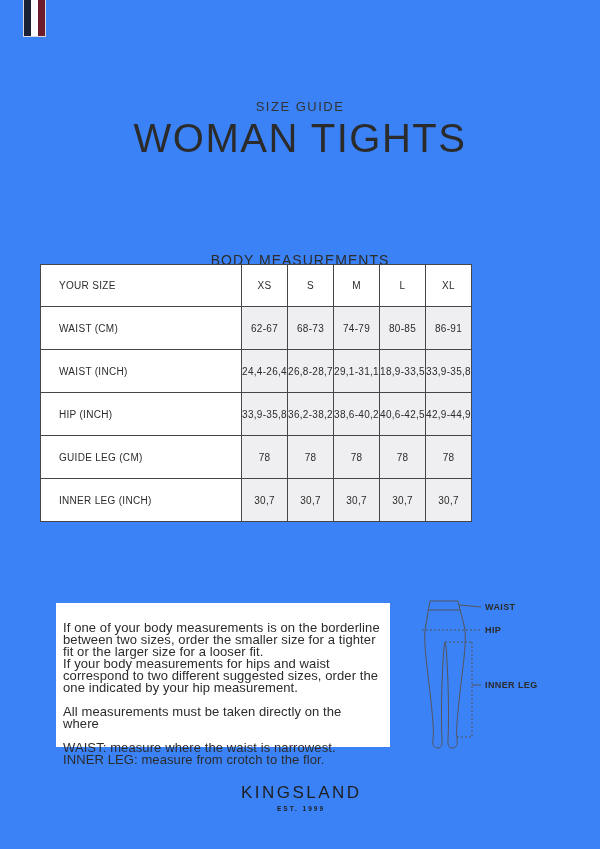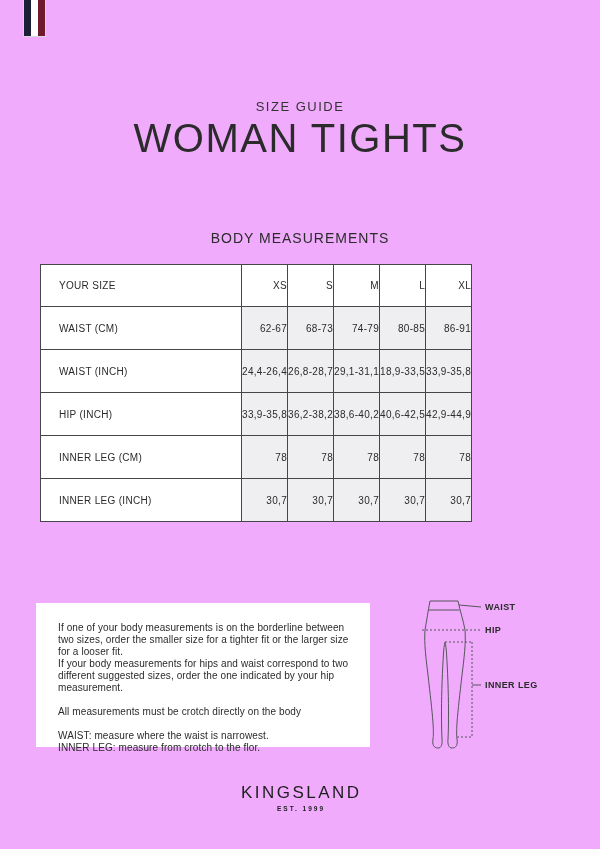--- a/index.html
+++ b/index.html
@@ -3,67 +3,67 @@
 <meta charset="utf-8">
 <style>
   html,body{margin:0;padding:0;}
   body{
     width:600px;height:849px;
     background:#f0f0f1;
     font-family:"Liberation Sans","DejaVu Sans",sans-serif;
     color:#2b2b2b;
     -webkit-font-smoothing:antialiased;
   }
-  .page{position:relative;width:600px;height:849px;background:#f0abfc;overflow:hidden;}
+  .page{position:relative;width:600px;height:849px;background:#3b82f6;overflow:hidden;}
 
   
   .flag{
     position:absolute;left:23px;top:0;width:21px;height:36px;
     display:flex;border:1px solid #d9d9dc;border-top:none;box-sizing:content-box;
   }
   .flag .stripe{flex:1;}
 
   
   .eyebrow{
     position:absolute;top:99px;left:0;width:100%;
     text-align:center;font-size:13px;letter-spacing:1.5px;color:#333;
   }
   .title{
     position:absolute;top:116px;left:0;width:100%;margin:0;
     text-align:center;font-size:40px;font-weight:400;letter-spacing:1.5px;color:#2b2b2b;
   }
   .section-title{
-    position:absolute;top:230px;left:0;width:100%;
+    position:absolute;top:252px;left:0;width:100%;
     text-align:center;font-size:14px;letter-spacing:1px;color:#2b2b2b;
   }
 
   
   table.size-table{
     position:absolute;left:40px;top:264px;width:432px;
     border-collapse:collapse;table-layout:fixed;
     font-size:10px;letter-spacing:.3px;color:#2b2b2b;
   }
   table.size-table th,table.size-table td{
     border:1px solid #46464a;
-    text-align:right;vertical-align:middle;
+    text-align:center;vertical-align:middle;
     font-weight:400;padding:0;
     background:#efeff1;
     height:42px;
   }
   table.size-table th{background:#ffffff;height:41px;}
   table.size-table .label-col{
     width:182px;background:#ffffff;text-align:left;padding-left:18px;
   }
 
   
   .note-box{
-    position:absolute;left:36px;top:603px;width:334px;height:144px;
+    position:absolute;left:56px;top:603px;width:334px;height:144px;
     background:#ffffff;box-sizing:border-box;
-    padding:19px 10px 0 22px;
-    font-size:10px;line-height:12px;color:#2b2b2b;letter-spacing:.1px;
+    padding:19px 10px 0 7px;
+    font-size:13px;line-height:12px;color:#2b2b2b;letter-spacing:.1px;
   }
   .note-para{margin:0 0 0 0;}
   .note-gap{height:12px;}
 
   
   .diagram{position:absolute;left:402px;top:597px;width:175px;height:160px;}
   .diagram svg{display:block;}
   .diagram text{
     font-family:"Liberation Sans","DejaVu Sans",sans-serif;
     font-size:9px;font-weight:700;letter-spacing:.4px;fill:#2b2b2b;
@@ -126,21 +126,21 @@
         </tr>
         <tr>
           <td class="label-col">HIP (INCH)</td>
           <td>33,9-35,8</td>
           <td>36,2-38,2</td>
           <td>38,6-40,2</td>
           <td>40,6-42,5</td>
           <td>42,9-44,9</td>
         </tr>
         <tr>
-          <td class="label-col">INNER LEG (CM)</td>
+          <td class="label-col">GUIDE LEG (CM)</td>
           <td>78</td>
           <td>78</td>
           <td>78</td>
           <td>78</td>
           <td>78</td>
         </tr>
         <tr>
           <td class="label-col">INNER LEG (INCH)</td>
           <td>30,7</td>
           <td>30,7</td>
@@ -148,21 +148,21 @@
           <td>30,7</td>
           <td>30,7</td>
         </tr>
       </tbody>
   </table>
 
   <div class="note-box">
     <div class="note-para">If one of your body measurements is on the borderline between two sizes, order the smaller size for a tighter fit or the larger size for a looser fit.</div>
     <div class="note-para">If your body measurements for hips and waist correspond to two different suggested sizes, order the one indicated by your hip measurement.</div>
     <div class="note-gap"></div>
-    <div class="note-para">All measurements must be crotch directly on the body</div>
+    <div class="note-para">All measurements must be taken directly on the where</div>
     <div class="note-gap"></div>
     <div class="note-para">WAIST: measure where the waist is narrowest.</div>
     <div class="note-para">INNER LEG: measure from crotch to the flor.</div>
   </div>
 
   <div class="diagram">
     <svg width="175" height="160" viewBox="0 0 175 160">
       <g fill="none" stroke="#55555a" stroke-width="1">
 
         <path d="M28,4 L56,4

